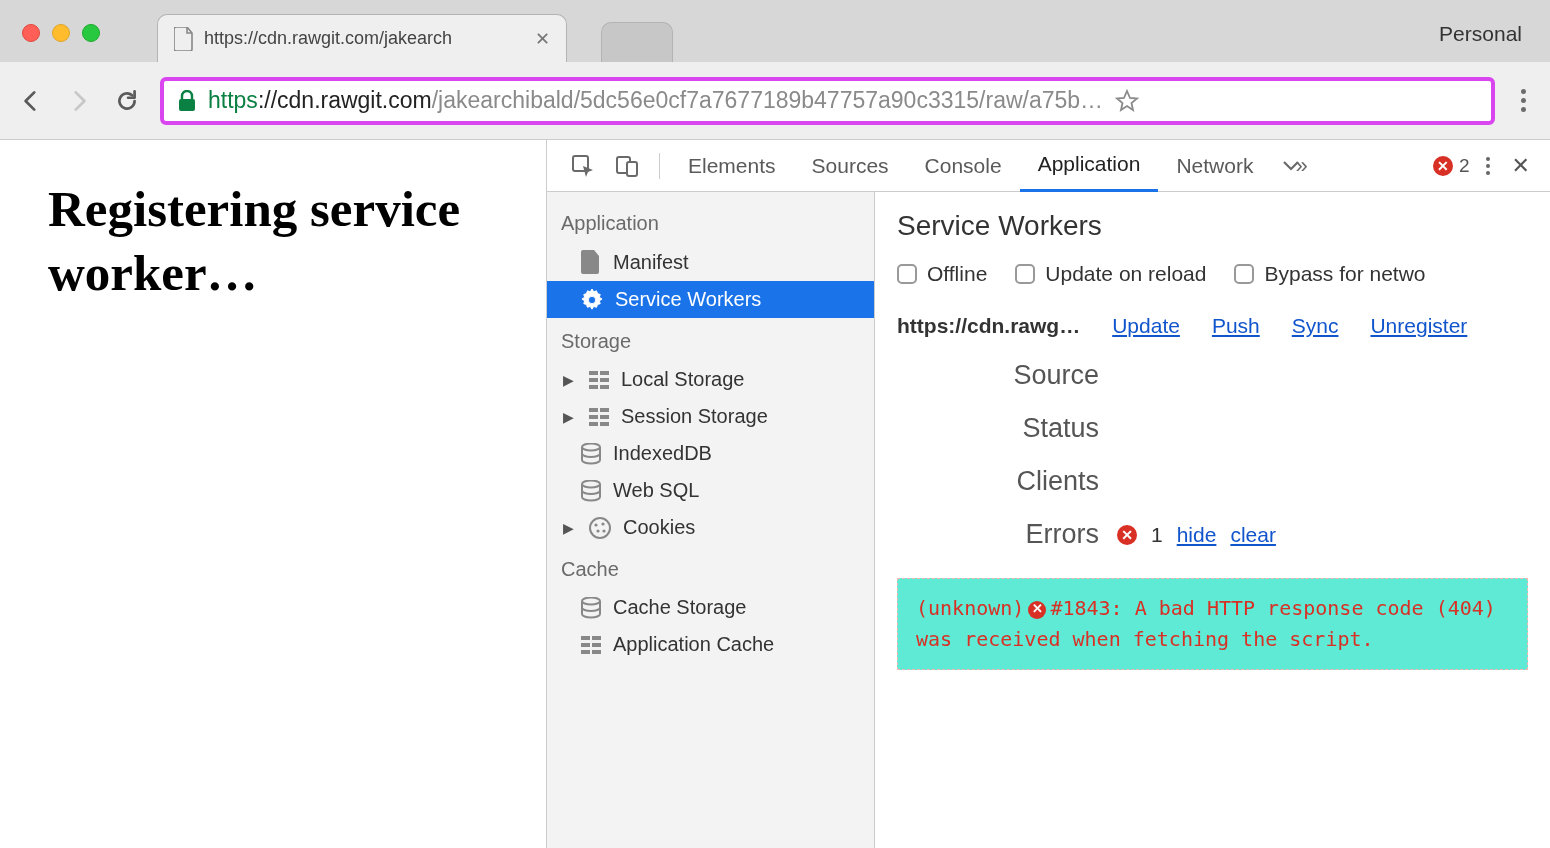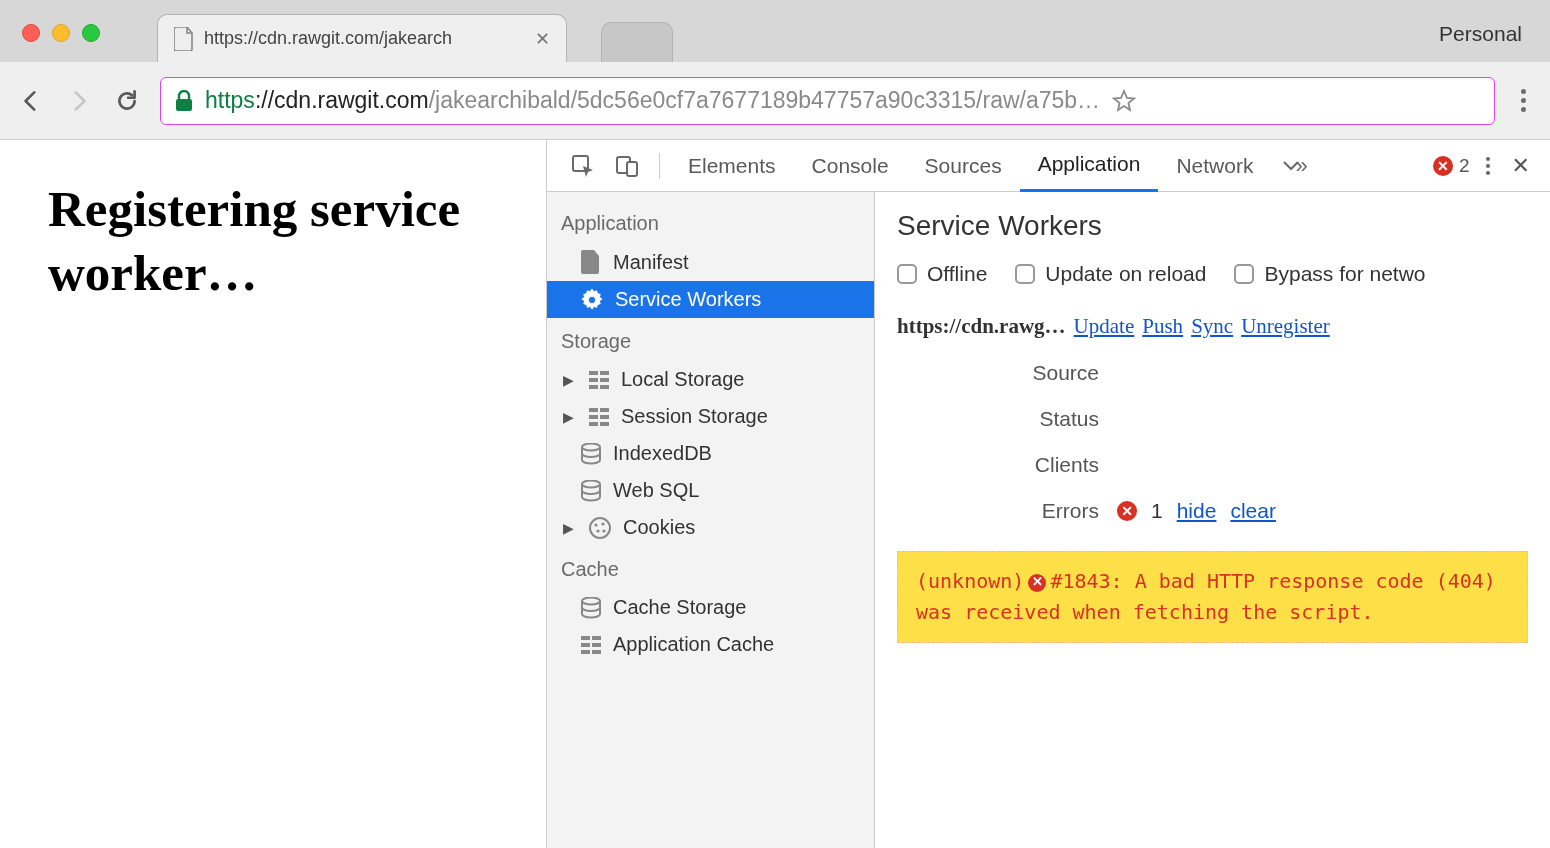--- a/index.html
+++ b/index.html
@@ -16,21 +16,21 @@
 .tab { margin-left: 145px; background: #efefef; border-top-left-radius: 10px; border-top-right-radius: 10px; height: 48px; display: flex; align-items: center; padding: 0 16px; gap: 10px; min-width: 410px; border: 1px solid #b3b3b3; border-bottom: none; }
 .tab-fav { width: 20px; height: 24px; }
 .tab-title { font-size: 18px; color: #444; white-space: nowrap; overflow: hidden; text-overflow: ellipsis; flex: 1; }
 .tab-close { color: #777; font-size: 18px; }
 .ghost-tab { margin-left: 6px; width: 72px; height: 40px; background: #c7c7c7; border-top-left-radius: 10px; border-top-right-radius: 10px; border: 1px solid #b3b3b3; border-bottom: none; }
 .personal { position: absolute; right: 28px; top: 22px; font-size: 21px; color: #333; }
 
 .toolbar { background: #efefef; height: 78px; display: flex; align-items: center; padding: 0 16px; gap: 18px; border-bottom: 1px solid #ccc; }
 .nav-btn { width: 30px; color: #6b6b6b; display: flex; justify-content: center; align-items: center; }
 .nav-btn.disabled { color: #bdbdbd; }
-.omnibox { flex: 1; height: 48px; background: #fff; border: 1px solid #d946ef; border-radius: 6px; display: flex; align-items: center; padding: 0 14px; gap: 12px; }
+.omnibox { flex: 1; height: 48px; background: #fff; border: 4px solid #d946ef; border-radius: 6px; display: flex; align-items: center; padding: 0 14px; gap: 12px; }
 .lock { color: #0b8043; }
 .url { font-size: 23px; color: #8a8a8a; white-space: nowrap; overflow: hidden; }
 .url .scheme { color: #0b8043; }
 .url .host { color: #222; }
 .star { color: #8a8a8a; }
 .menu-dots { color: #6b6b6b; display:flex; flex-direction:column; gap:4px; align-items:center; padding: 0 8px;}
 .menu-dots span{width:5px;height:5px;background:#6b6b6b;border-radius:50%;}
 
 
 .content { display: flex; height: calc(848px - 140px); }
@@ -58,29 +58,29 @@
 .dt-item.selected svg { fill: #fff; stroke: #fff; }
 .dt-item .tri { width: 12px; display:inline-block; color:#555; margin-left:-18px; margin-right:2px; font-size:14px;}
 .dt-item svg { fill: #888; }
 
 .dt-panel { flex: 1; padding: 18px 22px; overflow: hidden; font-size: 21px; color: #333; }
 .sw-title { font-size: 28px; color: #333; margin-bottom: 20px; }
 .sw-opts { display: flex; gap: 28px; align-items: center; color: #333; font-size: 21px; white-space: nowrap; overflow: hidden; margin-bottom: 28px; }
 .cb { width: 20px; height: 20px; border: 2px solid #999; border-radius: 5px; flex-shrink: 0; }
 .sw-opts label { display: flex; align-items: center; gap: 10px; }
 
-.sw-origin-row { display: flex; align-items: center; gap: 8px; margin-bottom: 22px; flex-wrap: nowrap; font-family: Liberation Serif, serif; }
+.sw-origin-row { display: flex; align-items: center; gap: 32px; margin-bottom: 22px; flex-wrap: nowrap; }
 .sw-origin { font-weight: 700; font-size: 21px; white-space: nowrap; }
 .sw-link { color: #1155cc; text-decoration: underline; font-size: 21px; cursor:pointer; }
 
 .sw-grid { display: grid; grid-template-columns: 200px 1fr; row-gap: 22px; align-items: center; margin-left: 20px; }
-.sw-grid .lab { text-align: right; color: #555; padding-right: 18px; font-size: 21px;}
+.sw-grid .lab { text-align: right; color: #555; padding-right: 18px; font-size: 27px;}
 .sw-grid .val { display: flex; align-items: center; gap: 14px; }
 
-.err-box { margin-top: 28px; border: 1px dashed #f5b5b0; background: #fde047; padding: 14px 18px; font-family: Menlo, Consolas, monospace; font-size: 20px; color: #d93025; line-height: 1.55; }
+.err-box { margin-top: 28px; border: 1px dashed #f5b5b0; background: #5eead4; padding: 14px 18px; font-family: Menlo, Consolas, monospace; font-size: 20px; color: #d93025; line-height: 1.55; }
 .err-box .x { width: 18px; height: 18px; background: #d93025; border-radius: 50%; display: inline-flex; align-items:center; justify-content:center; color:#fff; font-size:13px; margin: 0 4px; vertical-align: middle; font-family: -apple-system, sans-serif; font-weight:bold;}
 
 svg { display: block; }
 </style>
 </head>
 <body>
 
 <div class="chrome-top">
   <div class="tab-strip">
     <div class="traffic-lights">
@@ -149,22 +149,22 @@
           </svg>
       </div>
       <div class="ico">
         <svg width="24" height="24" viewBox="0 0 24 24">
             <rect x="2" y="3" width="13" height="16" rx="2" fill="none" stroke="#6a6a6a" stroke-width="2"></rect>
             <rect x="12" y="8" width="10" height="14" rx="2" fill="#fff" stroke="#6a6a6a" stroke-width="2"></rect>
           </svg>
       </div>
       <div class="sep"></div>
       <div class="dt-tab">Elements</div>
+      <div class="dt-tab">Sources</div>
       <div class="dt-tab">Console</div>
-      <div class="dt-tab">Sources</div>
       <div class="dt-tab active">Application</div>
       <div class="dt-tab">Network</div>
       <div class="ico">
         <svg width="20" height="20" viewBox="0 0 20 20">
             <path d="M3 6 L10 13 L17 6" fill="none" stroke="#6a6a6a" stroke-width="2.2"></path>
             <path d="M3 12 L10 19 L17 12" fill="none" stroke="#6a6a6a" stroke-width="2.2" opacity="0"></path>
           </svg>
         <span style="margin-left:-6px;font-size:22px;color:#6a6a6a;">»</span>
       </div>
       <div class="errcount">

